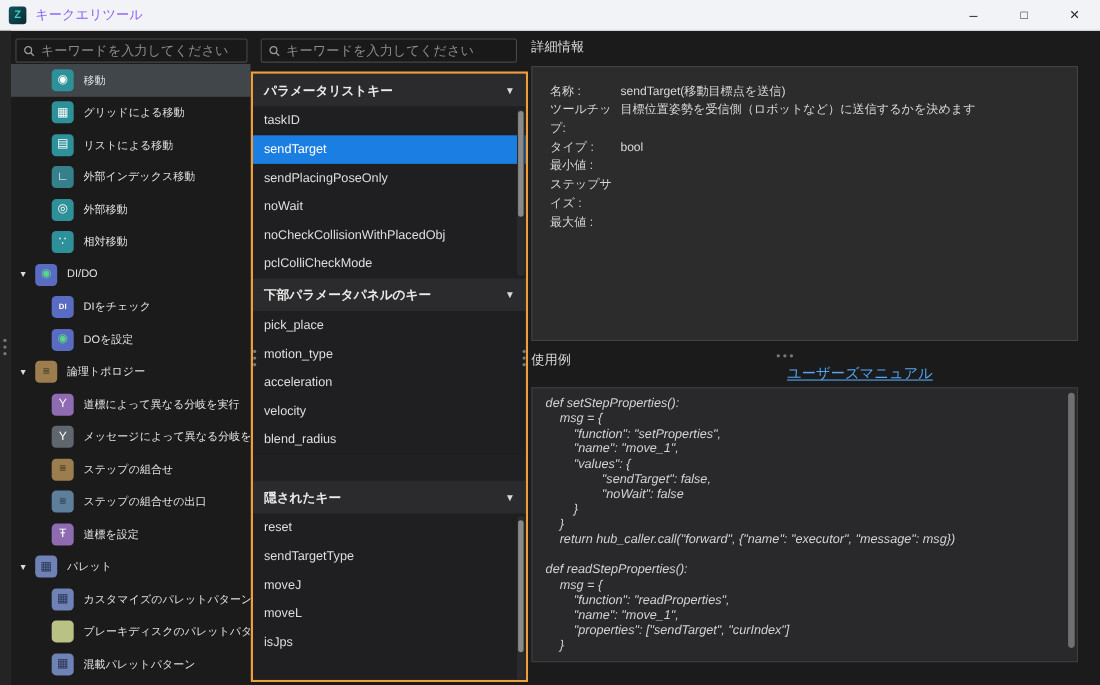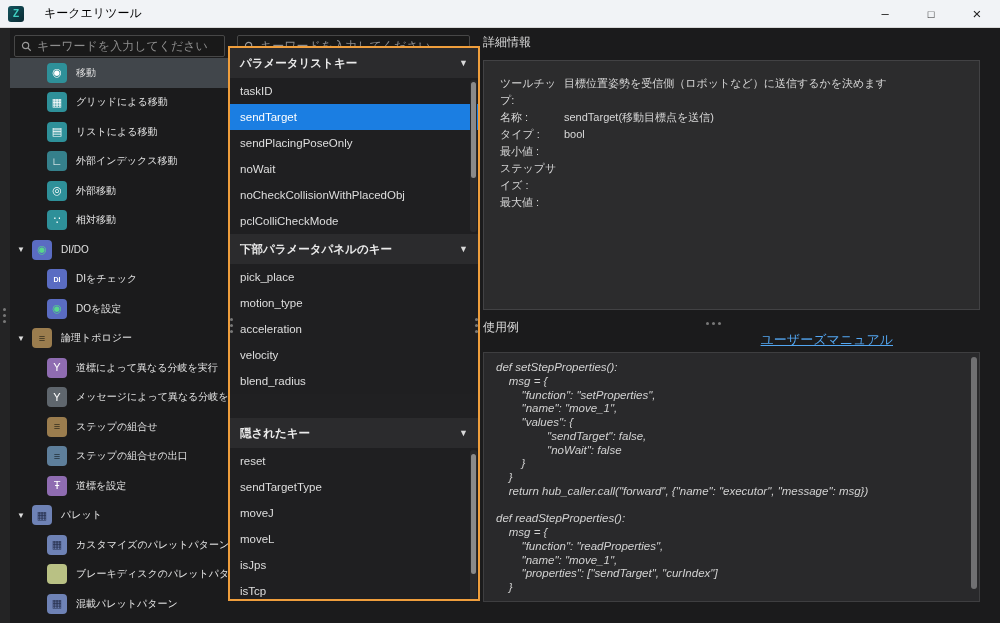--- a/index.html
+++ b/index.html
@@ -2,27 +2,27 @@
 <html><head>
 <meta charset="utf-8">
 <style>
   html,body{margin:0;padding:0;background:#000;}
   body{width:1000px;height:623px;overflow:hidden;font-family:"Liberation Sans","DejaVu Sans",sans-serif;}
   .app{position:relative;width:1000px;height:623px;background:#1b1b1c;overflow:hidden;}
 
   
   .titlebar{position:absolute;top:0;left:0;width:1000px;height:28px;background:#f1f3f6;display:flex;align-items:center;border-bottom:1px solid #d8d8d8;box-sizing:border-box;}
   .appicon{width:16px;height:16px;margin-left:8px;border-radius:3px;background:linear-gradient(135deg,#14545e,#0a2a33);color:#3fd0c3;font-size:10px;font-weight:bold;display:flex;align-items:center;justify-content:center;flex:none;}
-  .apptitle{margin-left:20px;font-size:12px;color:#000000;}
+  .apptitle{margin-left:8px;font-size:12px;color:#8b5cf6;}
   .winbtns{margin-left:auto;display:flex;height:100%;}
   .winbtn{width:46px;height:100%;display:flex;align-items:center;justify-content:center;font-size:13px;color:#222;cursor:default;}
   .winbtn.max{font-size:11px;}
   .winbtn.close{font-size:15px;}
 
-  .main{position:absolute;top:28px;left:0;width:852px;height:595px;padding-left:45px;}
+  .main{position:absolute;top:28px;left:0;width:852px;height:595px;}
 
   
   .leftstrip{position:absolute;left:0;top:0;width:10px;height:595px;background:#242425;}
   .vdots{position:absolute;width:3px;height:3px;border-radius:50%;background:#787878;box-shadow:0 6px 0 #787878,0 12px 0 #787878;}
   .hdots{position:absolute;width:3px;height:3px;border-radius:50%;background:#787878;box-shadow:6px 0 0 #787878,12px 0 0 #787878;}
 
   
   .search{position:absolute;height:22px;background:#191919;border:1px solid #474747;border-radius:2px;display:flex;align-items:center;box-sizing:border-box;}
   .search svg{margin:0 5px 0 6px;flex:none;}
   .search input{background:transparent;border:none;outline:none;color:#cccccc;font-size:12px;width:100%;padding:0;font-family:inherit;}
@@ -45,21 +45,21 @@
   .ic-gray{background:#5f666d;}
   .ic-bluegray{background:#5e7f9b;color:#1f2c36;}
   .ic-slate{background:#6e82b5;color:#283250;}
   .ic-olive{background:#b9c184;}
   .g{line-height:1;}
   .gg{color:#57d78c;}
   .gsm{font-size:7px;font-weight:bold;}
 
   
   .middle-panel{position:absolute;left:228px;top:0;width:253px;height:595px;}
-  .keysbox{position:absolute;left:0;top:18px;width:252px;height:555px;border:2px solid #ef9e3c;background:#202022;box-sizing:border-box;overflow:hidden;}
+  .keysbox{position:absolute;left:0;top:37px;width:252px;height:555px;border:2px solid #ef9e3c;background:#202022;box-sizing:border-box;overflow:hidden;}
   .sheader{height:30px;background:#2b2b2d;display:flex;align-items:center;padding:0 10px;}
   .stitle{flex:1;font-size:11.5px;font-weight:bold;color:#ebebeb;}
   .sarrow{font-size:9px;color:#d9d9d9;}
   .klist{position:relative;background:#1f1f21;}
   .krow{height:26px;display:flex;align-items:center;padding-left:10px;font-size:11.5px;color:#dedede;box-sizing:border-box;}
   .krow.sel{background:#1b7ee2;color:#ffffff;}
   .kspacer{height:24px;background:#202022;}
   .kscroll{position:absolute;top:2px;right:1px;width:7px;bottom:2px;background:#2a2a2c;border-radius:3px;}
   .kthumb{position:absolute;left:1px;width:5px;background:#8a8a8a;border-radius:3px;}
 
@@ -268,41 +268,40 @@
         <div class="sheader">
           <span class="stitle">隠されたキー</span>
           <span class="sarrow">▼</span>
         </div>
         <div class="klist" style="height:156px;">
           <div class="krow">reset</div>
           <div class="krow">sendTargetType</div>
           <div class="krow">moveJ</div>
           <div class="krow">moveL</div>
           <div class="krow">isJps</div>
-          <div class="krow">isTcp</div>
           <div class="kscroll">
               <div class="kthumb" style="top:4px;height:120px;"></div>
             </div>
         </div>
       </div>
 
       <span class="vdots" style="left:2px;top:290px;"></span>
       <span class="vdots" style="left:247px;top:290px;"></span>
     </div>
 
     <span class="ptitle" style="left:483px;top:6px;position:absolute;">詳細情報</span>
 
     <div class="detailbox">
       <div class="drow">
+        <span class="dlabel">名称 :</span>
+        <span class="dvalue">sendTarget(移動目標点を送信)</span>
+      </div>
+      <div class="drow">
         <span class="dlabel">ツールチップ:</span>
         <span class="dvalue">目標位置姿勢を受信側（ロボットなど）に送信するかを決めます</span>
-      </div>
-      <div class="drow">
-        <span class="dlabel">名称 :</span>
-        <span class="dvalue">sendTarget(移動目標点を送信)</span>
       </div>
       <div class="drow">
         <span class="dlabel">タイプ :</span>
         <span class="dvalue">bool</span>
       </div>
       <div class="drow">
         <span class="dlabel">最小値 :</span>
         <span class="dvalue"></span>
       </div>
       <div class="drow">

